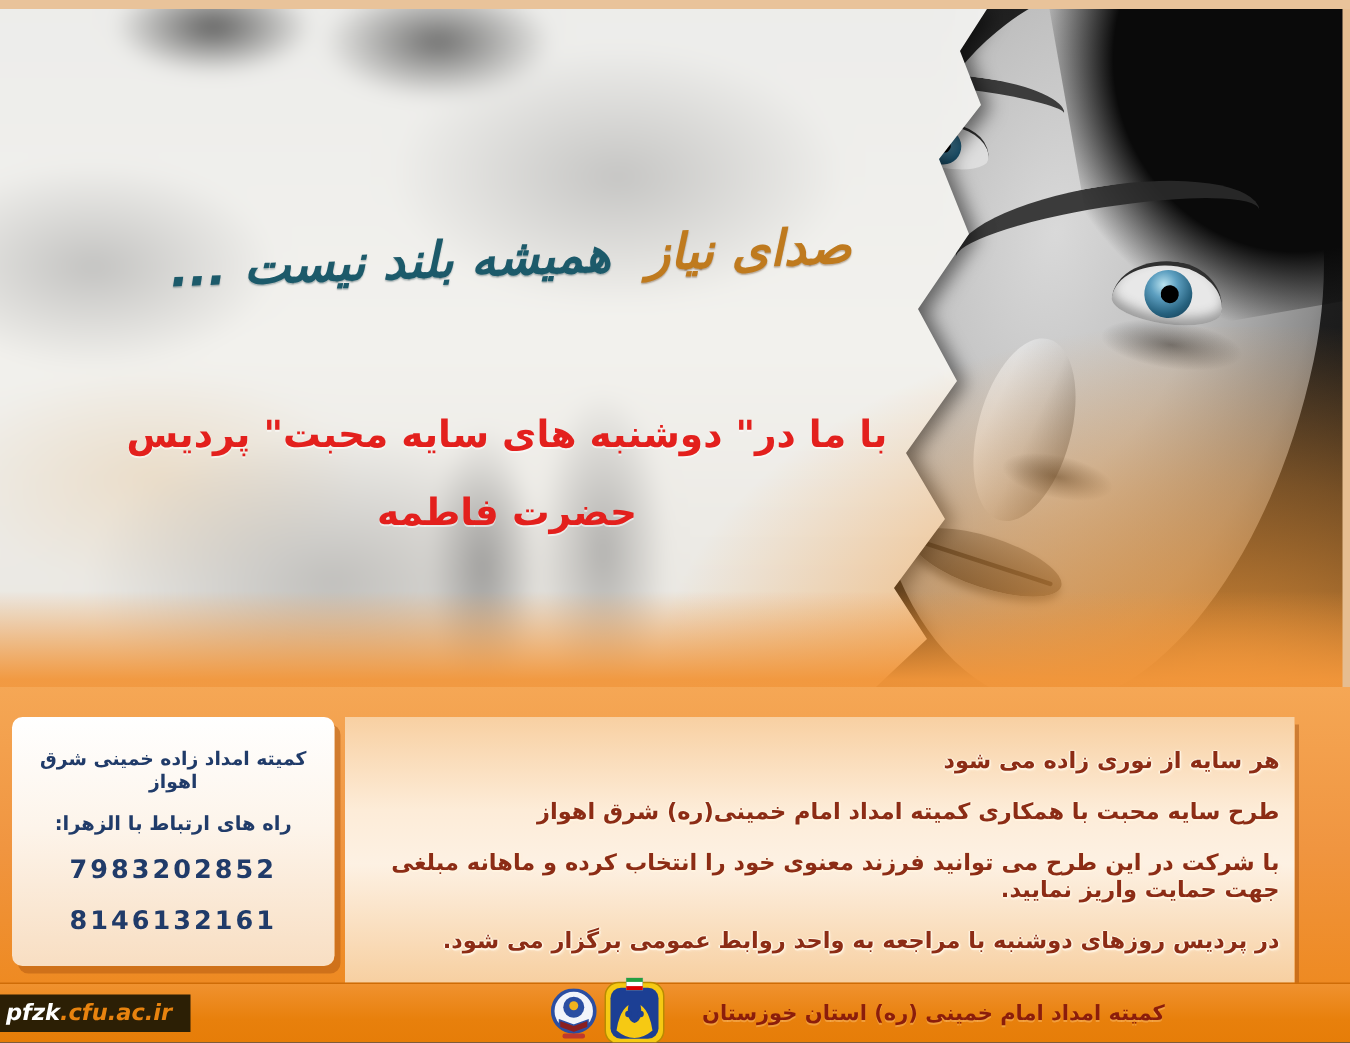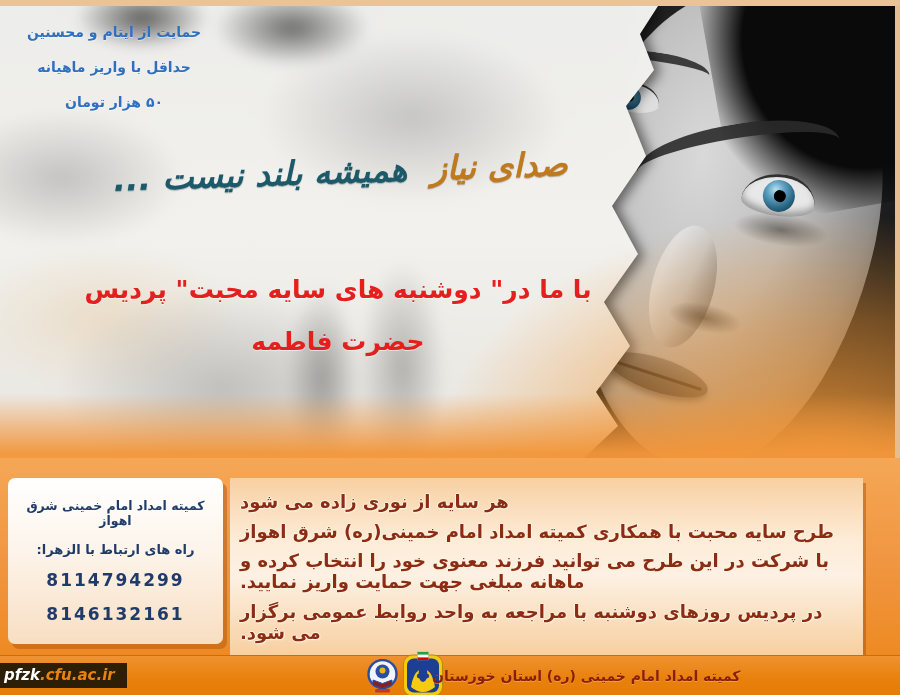--- a/index.html
+++ b/index.html
@@ -110,30 +110,30 @@
     display:flex; flex-direction:column; justify-content:space-evenly;
     text-align:center; color:#203b69; font-weight:bold; direction:rtl; padding:6px 4px; }
   .contact-box .cb-title { font-size:12.5px; }
   .contact-box .cb-sub { font-size:13px; }
   .contact-box .cb-phone { font-size:17px; letter-spacing:2px; direction:ltr; }
 
   .info-panel { position:absolute; left:230px; top:20px; width:633px; height:178px;
     background:linear-gradient(180deg, #f8d0a2 0%, #fdecd8 35%, #fdf1e3 55%, #f7cfa0 100%);
     box-shadow:3px 5px 0 rgba(150,70,10,.4);
     display:flex; flex-direction:column; justify-content:space-evenly;
-    text-align:left; color:#8c2c15; font-weight:bold; font-size:18px; direction:rtl; padding:4px 10px; }
+    text-align:right; color:#8c2c15; font-weight:bold; font-size:15px; direction:rtl; padding:4px 10px; }
   .info-panel .ip-line { text-shadow:1px 0 0 #fff3e0, -1px 0 0 #fff3e0, 0 1px 0 #fff3e0, 0 -1px 0 #fff3e0, 1px 1px 2px rgba(255,240,220,.9); }
 
   
   .footer { position:absolute; left:0; top:655px; width:900px; height:40px;
     background:linear-gradient(180deg, #f0922f 0%, #e8800c 60%, #e67d08 100%);
     border-top:1px solid rgba(140,60,0,.25); }
   .cfu-logo { position:absolute; left:366px; top:3px; width:33px; height:35px; }
   .relief-logo { position:absolute; left:402px; top:-5px; width:42px; height:46px; }
-  .footer-org { position:absolute; left:432px; top:0; height:40px; line-height:40px;
+  .footer-org { position:absolute; left:468px; top:0; height:40px; line-height:40px;
     color:#8b1d0b; font-weight:bold; font-size:14px; direction:rtl; white-space:nowrap;
     text-shadow:0 1px 0 rgba(255,200,130,.4); }
 
   .watermark { position:absolute; left:0; top:663px; height:25px; line-height:25px;
     padding:0 12px 0 4px; background:#2c1f05; z-index:40;
     font-style:italic; font-size:15px; direction:ltr; }
   .watermark .wm-bold { color:#ffffff; font-weight:bold; }
   .watermark .wm-rest { color:#e8830f; font-weight:bold; }
 </style>
 </head>
@@ -165,41 +165,36 @@
     <div class="wall-wrap">
       <div class="wall">
         <div class="wall-tex"></div>
       </div>
     </div>
 
     <div class="glow-right"></div>
     <div class="fade-bottom"></div>
     <div class="right-strip"></div>
 
-    <div class="support-note">
-      <div class="line">حمایت از ایتام و محسنین</div>
-      <div class="line">حداقل با واریز ماهیانه</div>
-      <div class="line">۵۰ هزار تومان</div>
-    </div>
 
     <div class="headline">
       <span class="hl">صدای نیاز</span>
       <span class="rest">همیشه بلند نیست ...</span>
     </div>
 
     <div class="cta">
       <div>با ما در" دوشنبه های سایه محبت" پردیس حضرت فاطمه</div>
     </div>
   </div>
 
   <div class="bottom">
     <div class="contact-box">
-      <div class="cb-title">کمیته امداد امام خمینی شرق اهواز</div>
+      <div class="cb-title">کمیته امداد زاده خمینی شرق اهواز</div>
       <div class="cb-sub">راه های ارتباط با الزهرا:</div>
-      <div class="cb-phone">8114794299</div>
+      <div class="cb-phone">7983202852</div>
       <div class="cb-phone">8146132161</div>
     </div>
 
     <div class="info-panel">
       <div class="ip-line">هر سایه از نوری زاده می شود</div>
       <div class="ip-line">طرح سایه محبت با همکاری کمیته امداد امام خمینی(ره) شرق اهواز</div>
       <div class="ip-line">با شرکت در این طرح می توانید فرزند معنوی خود را انتخاب کرده و ماهانه مبلغی جهت حمایت واریز نمایید.</div>
       <div class="ip-line">در پردیس روزهای دوشنبه با مراجعه به واحد روابط عمومی برگزار می شود.</div>
     </div>
   </div>

